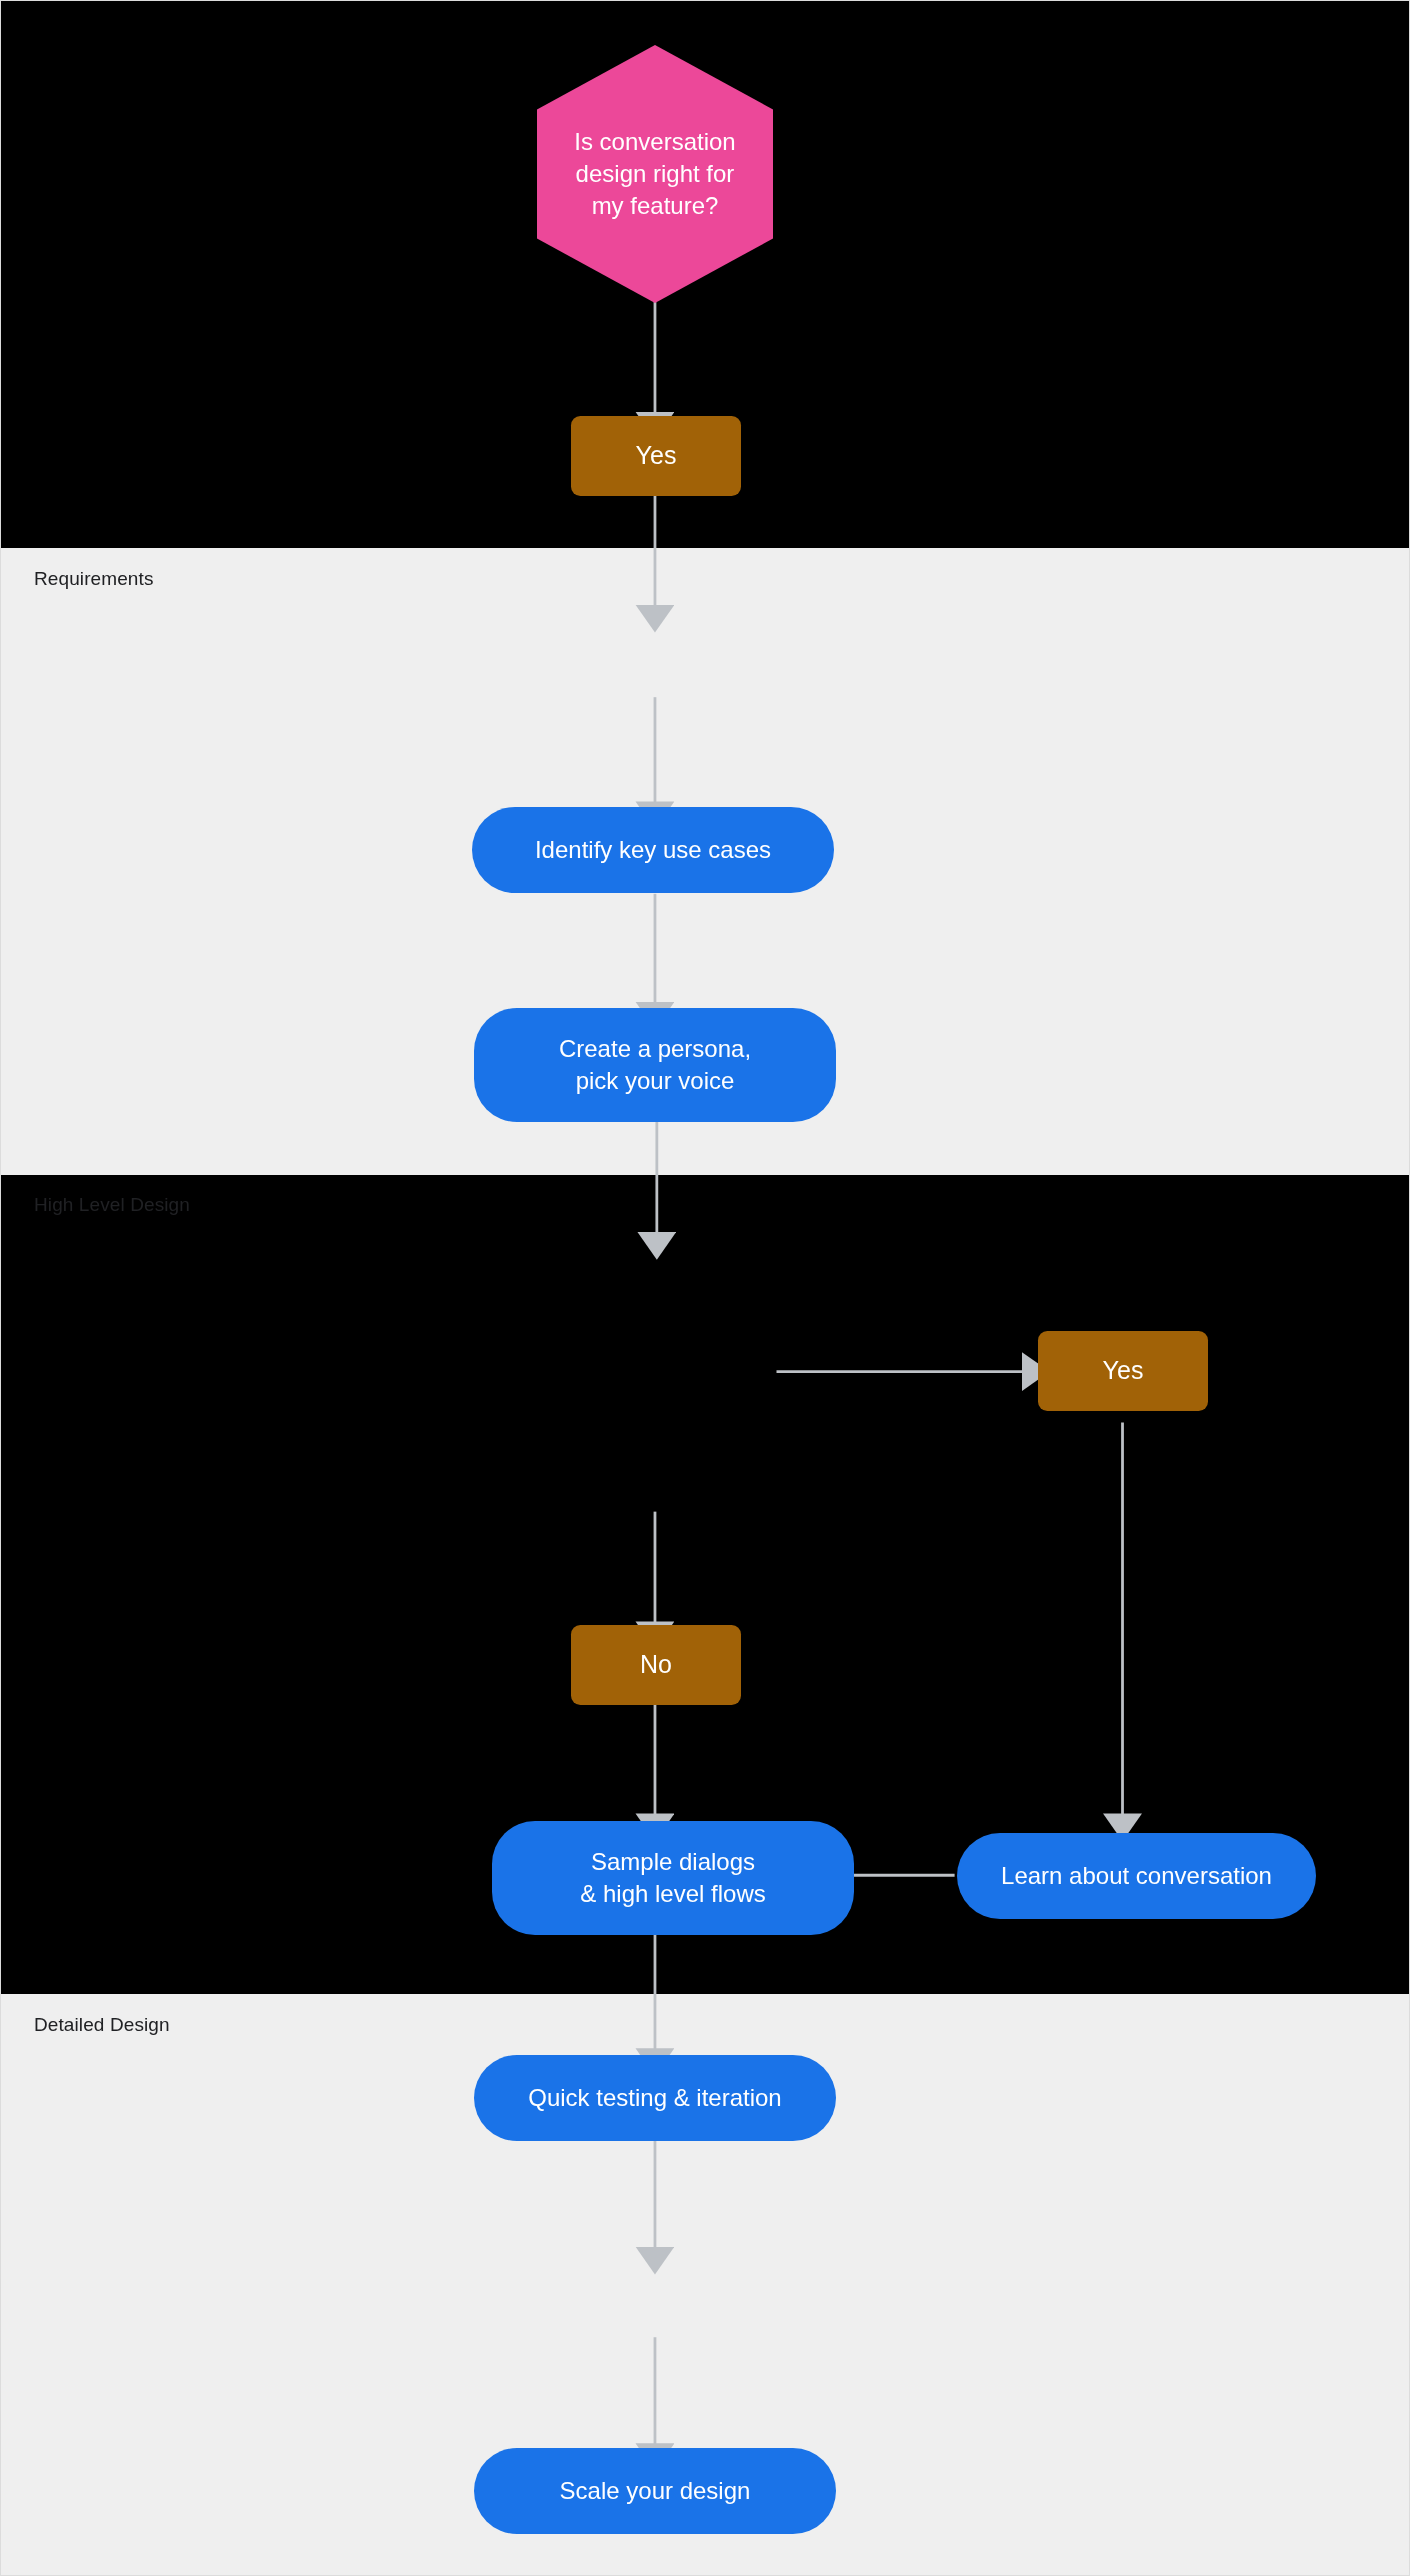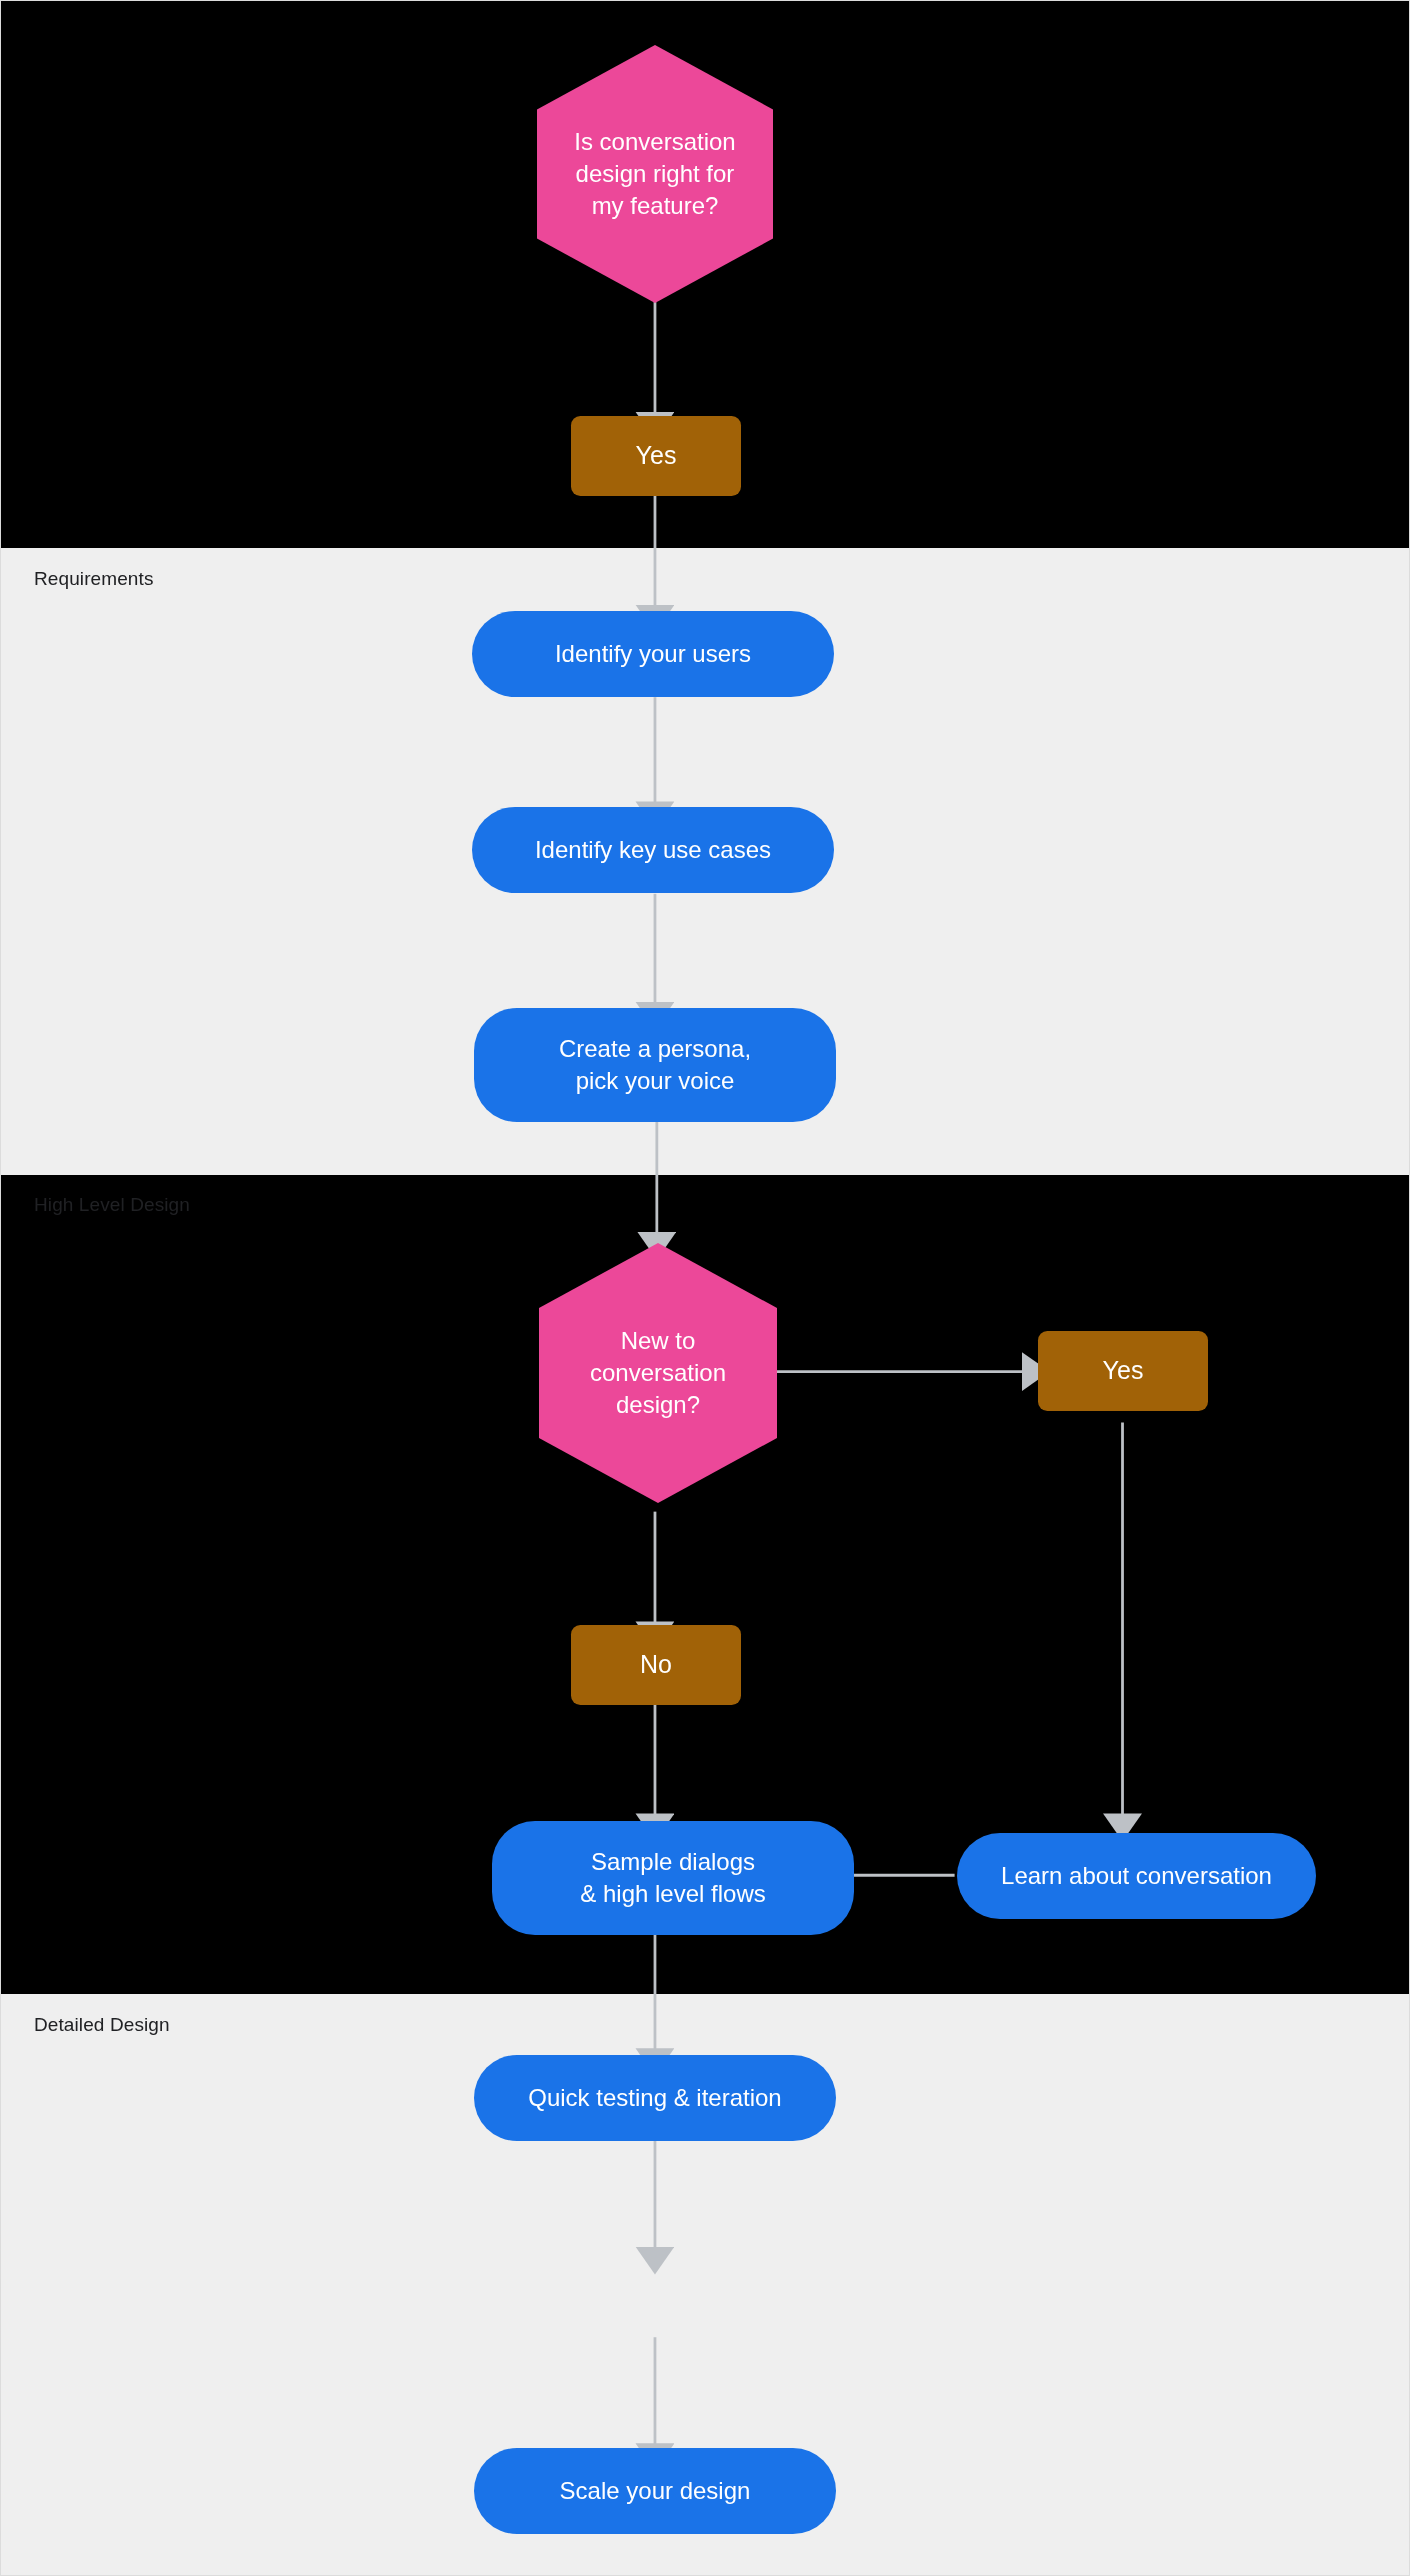--- a/index.html
+++ b/index.html
@@ -162,38 +162,30 @@
   <div class="node hex" style="left:536px;top:44px;width:236px;height:258px;">
     <span class="txt">Is conversation
 design right for
 my feature?</span>
   </div>
 
   <div class="node answer" style="left:570px;top:415px;width:170px;height:80px;">
     <span class="txt">Yes</span>
   </div>
 
-  <div class="node step one-line" style="left:471px;top:610px;width:362px;height:86px;">
-    <span class="txt">Identify your users</span>
-  </div>
 
   <div class="node step one-line" style="left:471px;top:806px;width:362px;height:86px;">
     <span class="txt">Identify key use cases</span>
   </div>
 
   <div class="node step two-line" style="left:473px;top:1007px;width:362px;height:114px;">
     <span class="txt">Create a persona,
 pick your voice</span>
   </div>
 
-  <div class="node hex" style="left:538px;top:1242px;width:238px;height:260px;">
-    <span class="txt">New to
-conversation
-design?</span>
-  </div>
 
   <div class="node answer" style="left:1037px;top:1330px;width:170px;height:80px;">
     <span class="txt">Yes</span>
   </div>
 
   <div class="node answer" style="left:570px;top:1624px;width:170px;height:80px;">
     <span class="txt">No</span>
   </div>
 
   <div class="node step two-line" style="left:491px;top:1820px;width:362px;height:114px;">

